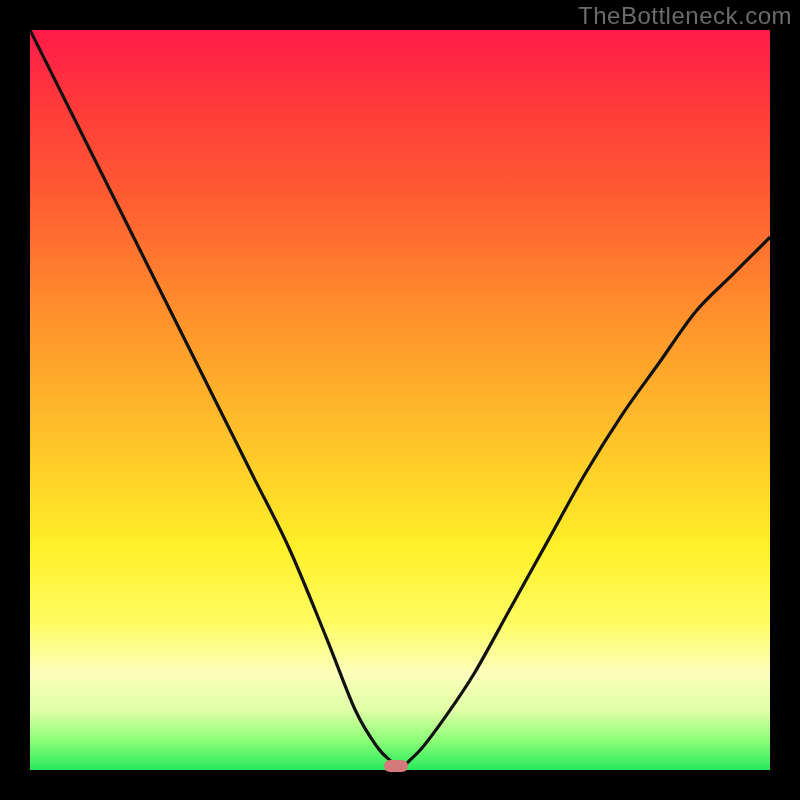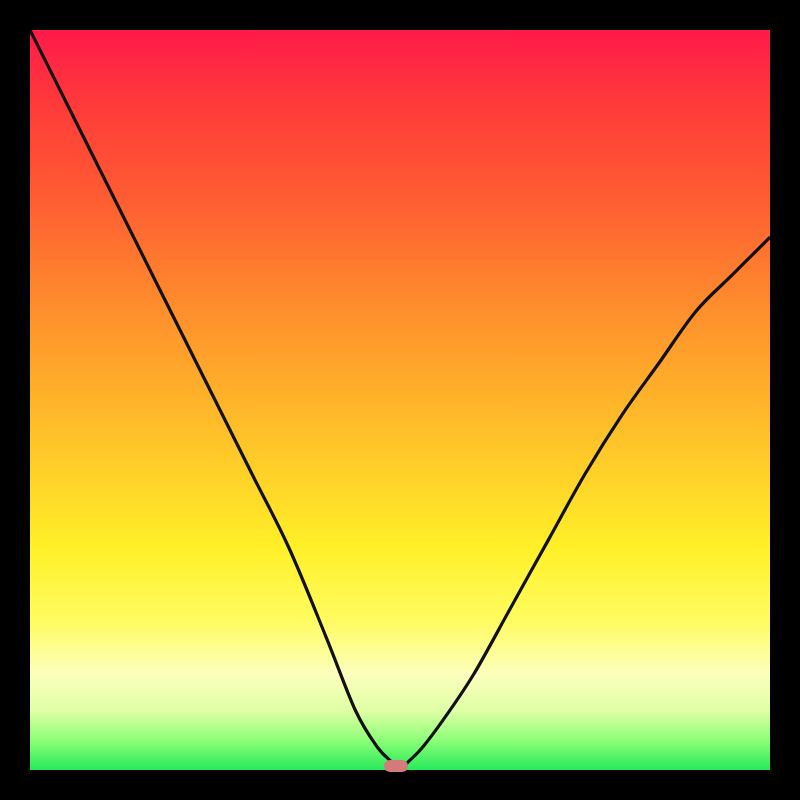--- a/index.html
+++ b/index.html
@@ -62,20 +62,21 @@
     background: #d47a7a;
     z-index: 4;
     transform: translate(-50%, -50%);
   }
 </style>
 </head>
 <body>
 
 <div class="outer-frame">
 
+  <div class="watermark">TheBottleneck.com</div>
 
   <div class="plot-area"></div>
 
   <svg class="curve-svg" viewBox="0 0 740 740" preserveAspectRatio="none">
     <path id="curve-path" fill="none" stroke="#111" stroke-width="3.2" d="M 0.00 0.00 C 6.17 12.33, 24.67 49.33, 37.00 74.00 C 49.33 98.67, 61.67 123.33, 74.00 148.00 C 86.33 172.67, 98.67 197.33, 111.00 222.00 C 123.33 246.67, 135.67 271.33, 148.00 296.00 C 160.33 320.67, 172.67 345.33, 185.00 370.00 C 197.33 394.67, 209.67 419.33, 222.00 444.00 C 234.33 468.67, 246.67 490.87, 259.00 518.00 C 271.33 545.13, 284.90 579.67, 296.00 606.80 C 307.10 633.93, 316.97 662.30, 325.60 680.80 C 334.23 699.30, 341.63 709.17, 347.80 717.80 C 353.97 726.43, 358.90 728.90, 362.60 732.60 C 366.30 736.30, 367.53 740.00, 370.00 740.00 C 372.47 740.00, 373.70 736.30, 377.40 732.60 C 381.10 728.90, 386.03 725.20, 392.20 717.80 C 398.37 710.40, 405.77 700.53, 414.40 688.20 C 423.03 675.87, 432.90 662.30, 444.00 643.80 C 455.10 625.30, 468.67 599.40, 481.00 577.20 C 493.33 555.00, 505.67 532.80, 518.00 510.60 C 530.33 488.40, 542.67 464.97, 555.00 444.00 C 567.33 423.03, 579.67 403.30, 592.00 384.80 C 604.33 366.30, 616.67 350.27, 629.00 333.00 C 641.33 315.73, 653.67 296.00, 666.00 281.20 C 678.33 266.40, 690.67 256.53, 703.00 244.20 C 715.33 231.87, 733.83 213.37, 740.00 207.20"></path>
   </svg>
 
   <div class="marker" id="min-marker" style="left: 396.3px; top: 765.56px;"></div>
 
 </div>

